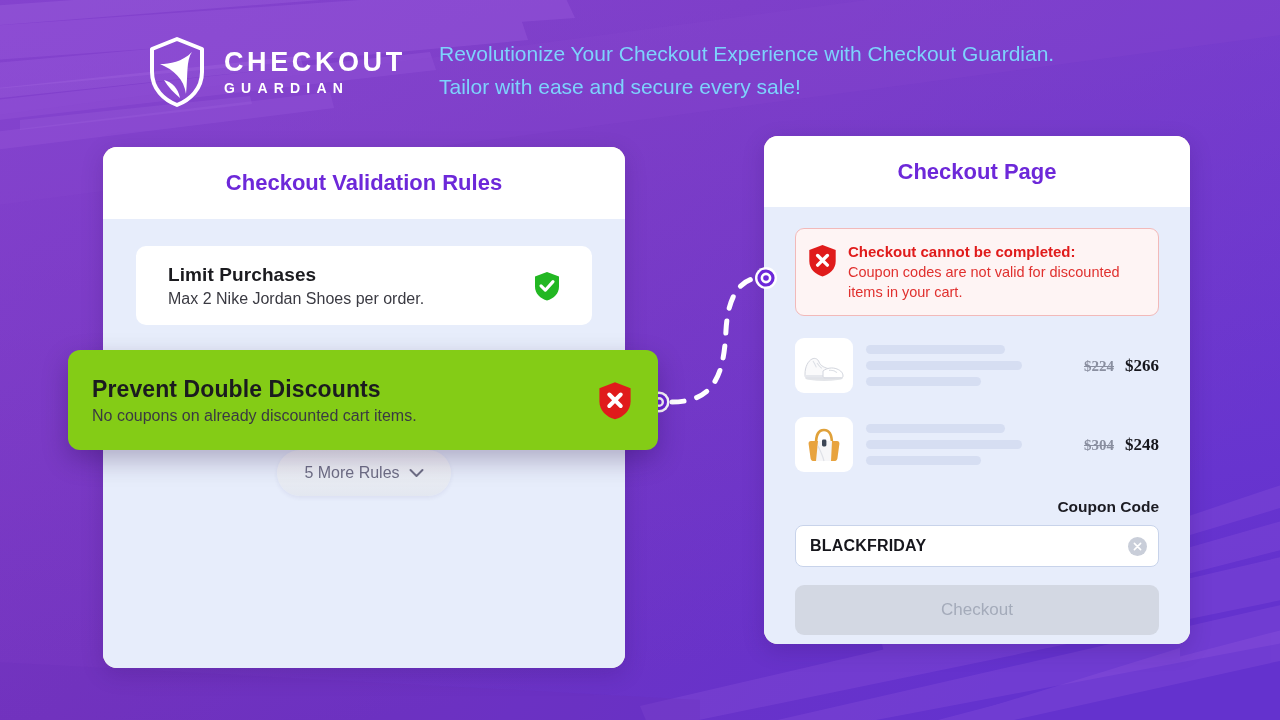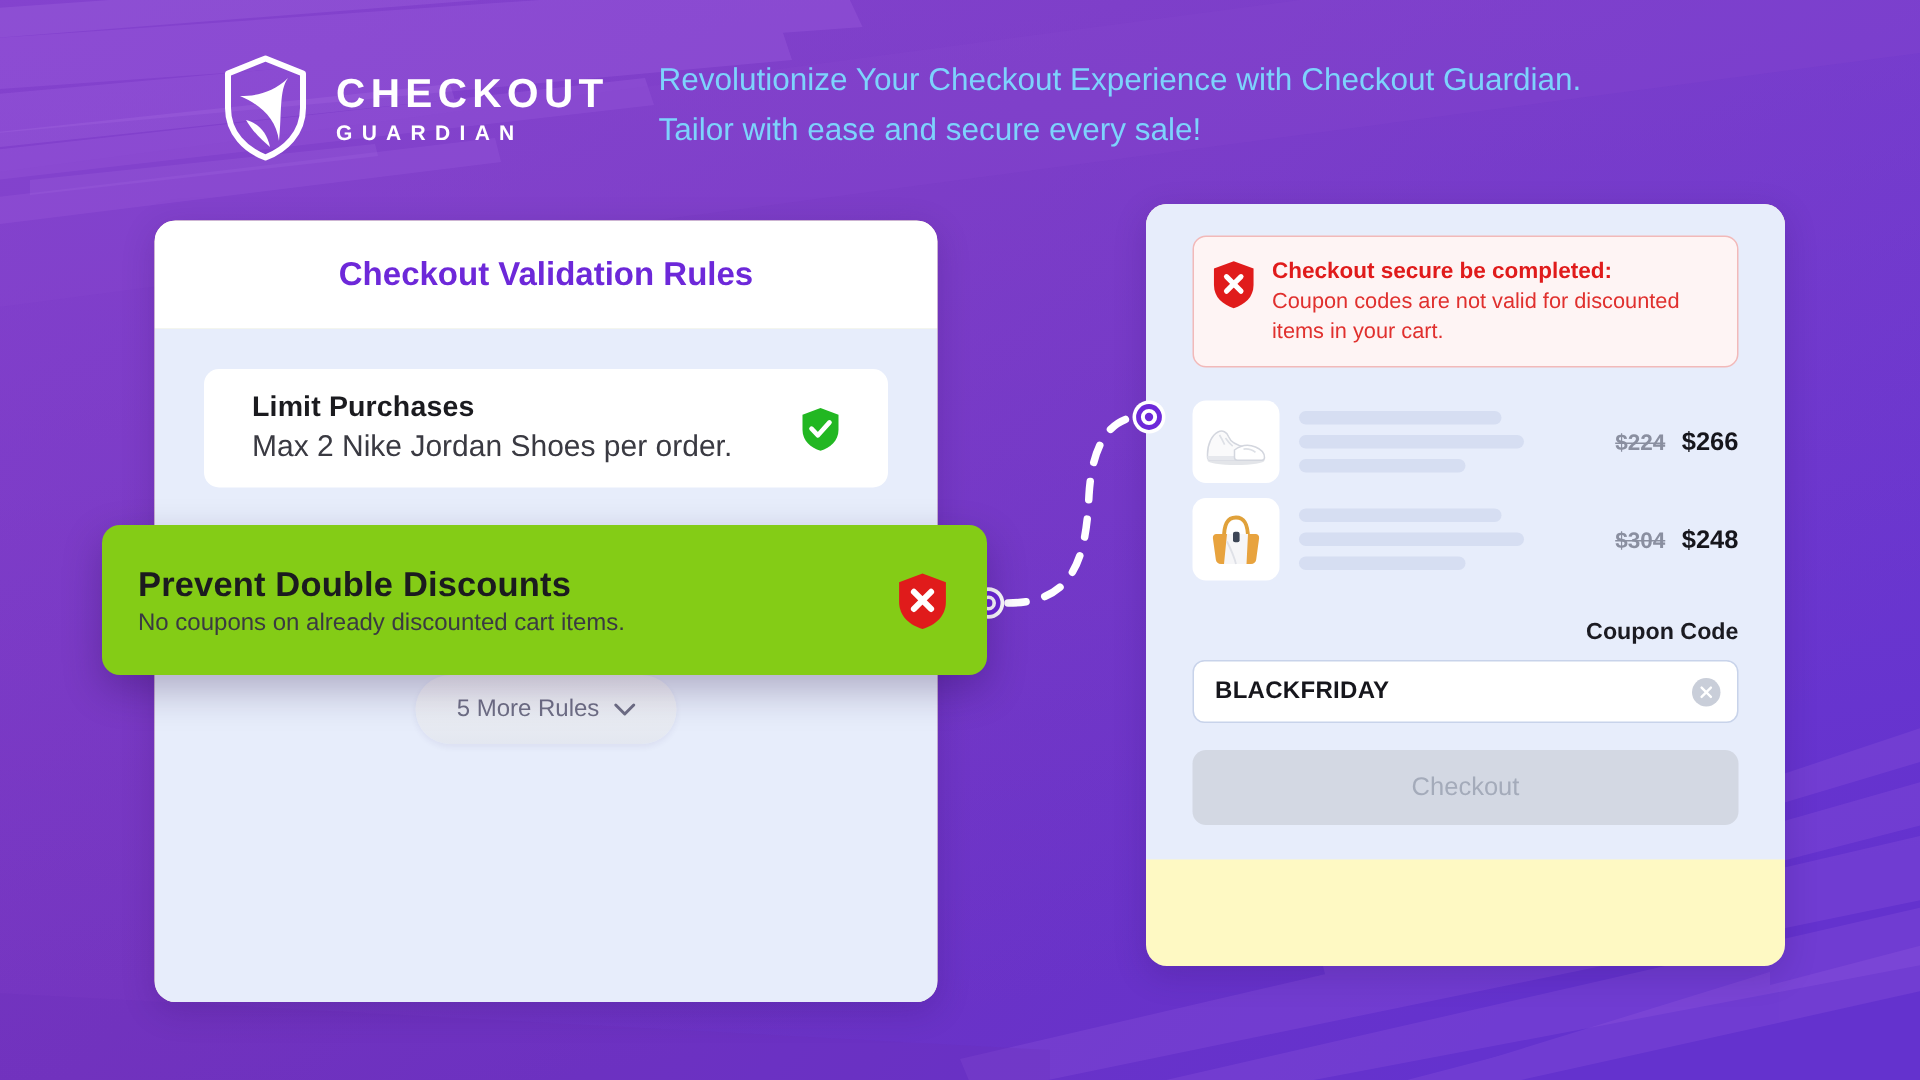--- a/index.html
+++ b/index.html
@@ -41,21 +41,21 @@
   #right-panel .panel-head { height:71px; }
   #right-panel .panel-title { font-size:22px; }
   #right-panel .panel-body { height:437px; padding:21px 31px 0 31px; }
 
   
   .rule-card { background:#fff; border-radius:10px; height:79px; padding:0 32px;
                display:flex; align-items:center; justify-content:space-between;
                margin-bottom:23px; }
   .rule-texts { display:flex; flex-direction:column; gap:4px; }
   .rule-title { font-size:19px; font-weight:bold; color:#1B1B1F; letter-spacing:0.1px; }
-  .rule-desc  { font-size:20px; color:#3A3A42; }
+  .rule-desc  { font-size:16px; color:#3A3A42; }
 
   
   #highlight-card {
     position:absolute; left:68px; top:350px; width:590px; height:100px;
     background:#84cc16; border-radius:12px; z-index:9;
     box-shadow:0 10px 26px rgba(30,5,60,0.28);
     display:flex; align-items:center; justify-content:space-between;
     padding:0 26px 0 24px;
   }
   #highlight-card .rule-title { font-size:23px; }
@@ -71,21 +71,21 @@
   .more-label { font-size:16px; color:#6F6F86; }
 
   
   .alert { background:#FEF4F4; border:1px solid #F2B9B9; border-radius:9px;
            padding:12px 14px 13px 12px; display:flex; gap:11px; align-items:flex-start; }
   .alert-text { display:flex; flex-direction:column; }
   .alert-title { color:#E01B1B; font-size:15px; font-weight:bold; line-height:21px; }
   .alert-body  { color:#E0302E; font-size:14.5px; line-height:20px; }
 
   
-  .cart { margin-top:22px; display:flex; flex-direction:column; gap:10px; }
+  .cart { margin-top:22px; display:flex; flex-direction:column; gap:24px;font-family:Liberation Serif, serif; }
   .cart-row { display:flex; align-items:center; gap:13px; }
   .thumb { width:58px; height:55px; background:#fff; border-radius:9px;
            display:flex; align-items:center; justify-content:center; flex:none; }
   .bars { flex:1; display:flex; flex-direction:column; gap:7px; }
   .bar { height:9px; background:#D6DEF2; border-radius:5px; }
   .bar.w1 { width:68%; } .bar.w2 { width:76%; } .bar.w3 { width:56%; }
   .prices { display:flex; align-items:baseline; gap:11px; flex:none; }
   .old-price { color:#8A8FA0; font-size:15px; font-weight:bold; text-decoration:line-through; }
   .new-price { color:#16161C; font-size:17px; font-weight:bold; }
 
@@ -219,29 +219,32 @@
     <div class="rule-title">Prevent Double Discounts</div>
     <div class="rule-desc">No coupons on already discounted cart items.</div>
   </div>
   <svg width="34" height="39" viewBox="0 0 26 30">
     <path d="M13 1 L25 5.5 L25 15.5 C25 23 19.5 27.5 13 29.5 C6.5 27.5 1 23 1 15.5 L1 5.5 Z" fill="#E01B1B"></path>
     <path d="M8.6 10.4 L17.4 19.2 M17.4 10.4 L8.6 19.2" fill="none" stroke="#ffffff" stroke-width="3.1" stroke-linecap="round"></path>
   </svg>
 </div>
 
 <div class="panel" id="right-panel">
+  <div class="panel-head">
+    <div class="panel-title">Checkout Page</div>
+  </div>
   <div class="panel-body">
 
     <div class="alert">
       <svg width="29" height="33" viewBox="0 0 26 30" style="flex:none;margin-top:3px;">
         <path d="M13 1 L25 5.5 L25 15.5 C25 23 19.5 27.5 13 29.5 C6.5 27.5 1 23 1 15.5 L1 5.5 Z" fill="#E01B1B"></path>
         <path d="M8.6 10.4 L17.4 19.2 M17.4 10.4 L8.6 19.2" fill="none" stroke="#ffffff" stroke-width="3.1" stroke-linecap="round"></path>
       </svg>
       <div class="alert-text">
-        <div class="alert-title">Checkout secure be completed:</div>
+        <div class="alert-title">Checkout cannot be completed:</div>
         <div class="alert-body">Coupon codes are not valid for discounted items in your cart.</div>
       </div>
     </div>
 
     <div class="cart">
 
       <div class="cart-row">
         <div class="thumb">
           <svg width="46" height="32" viewBox="0 0 46 32">
             <ellipse cx="23" cy="28" rx="19" ry="3" fill="#DCDEE4" opacity="0.8"></ellipse>

